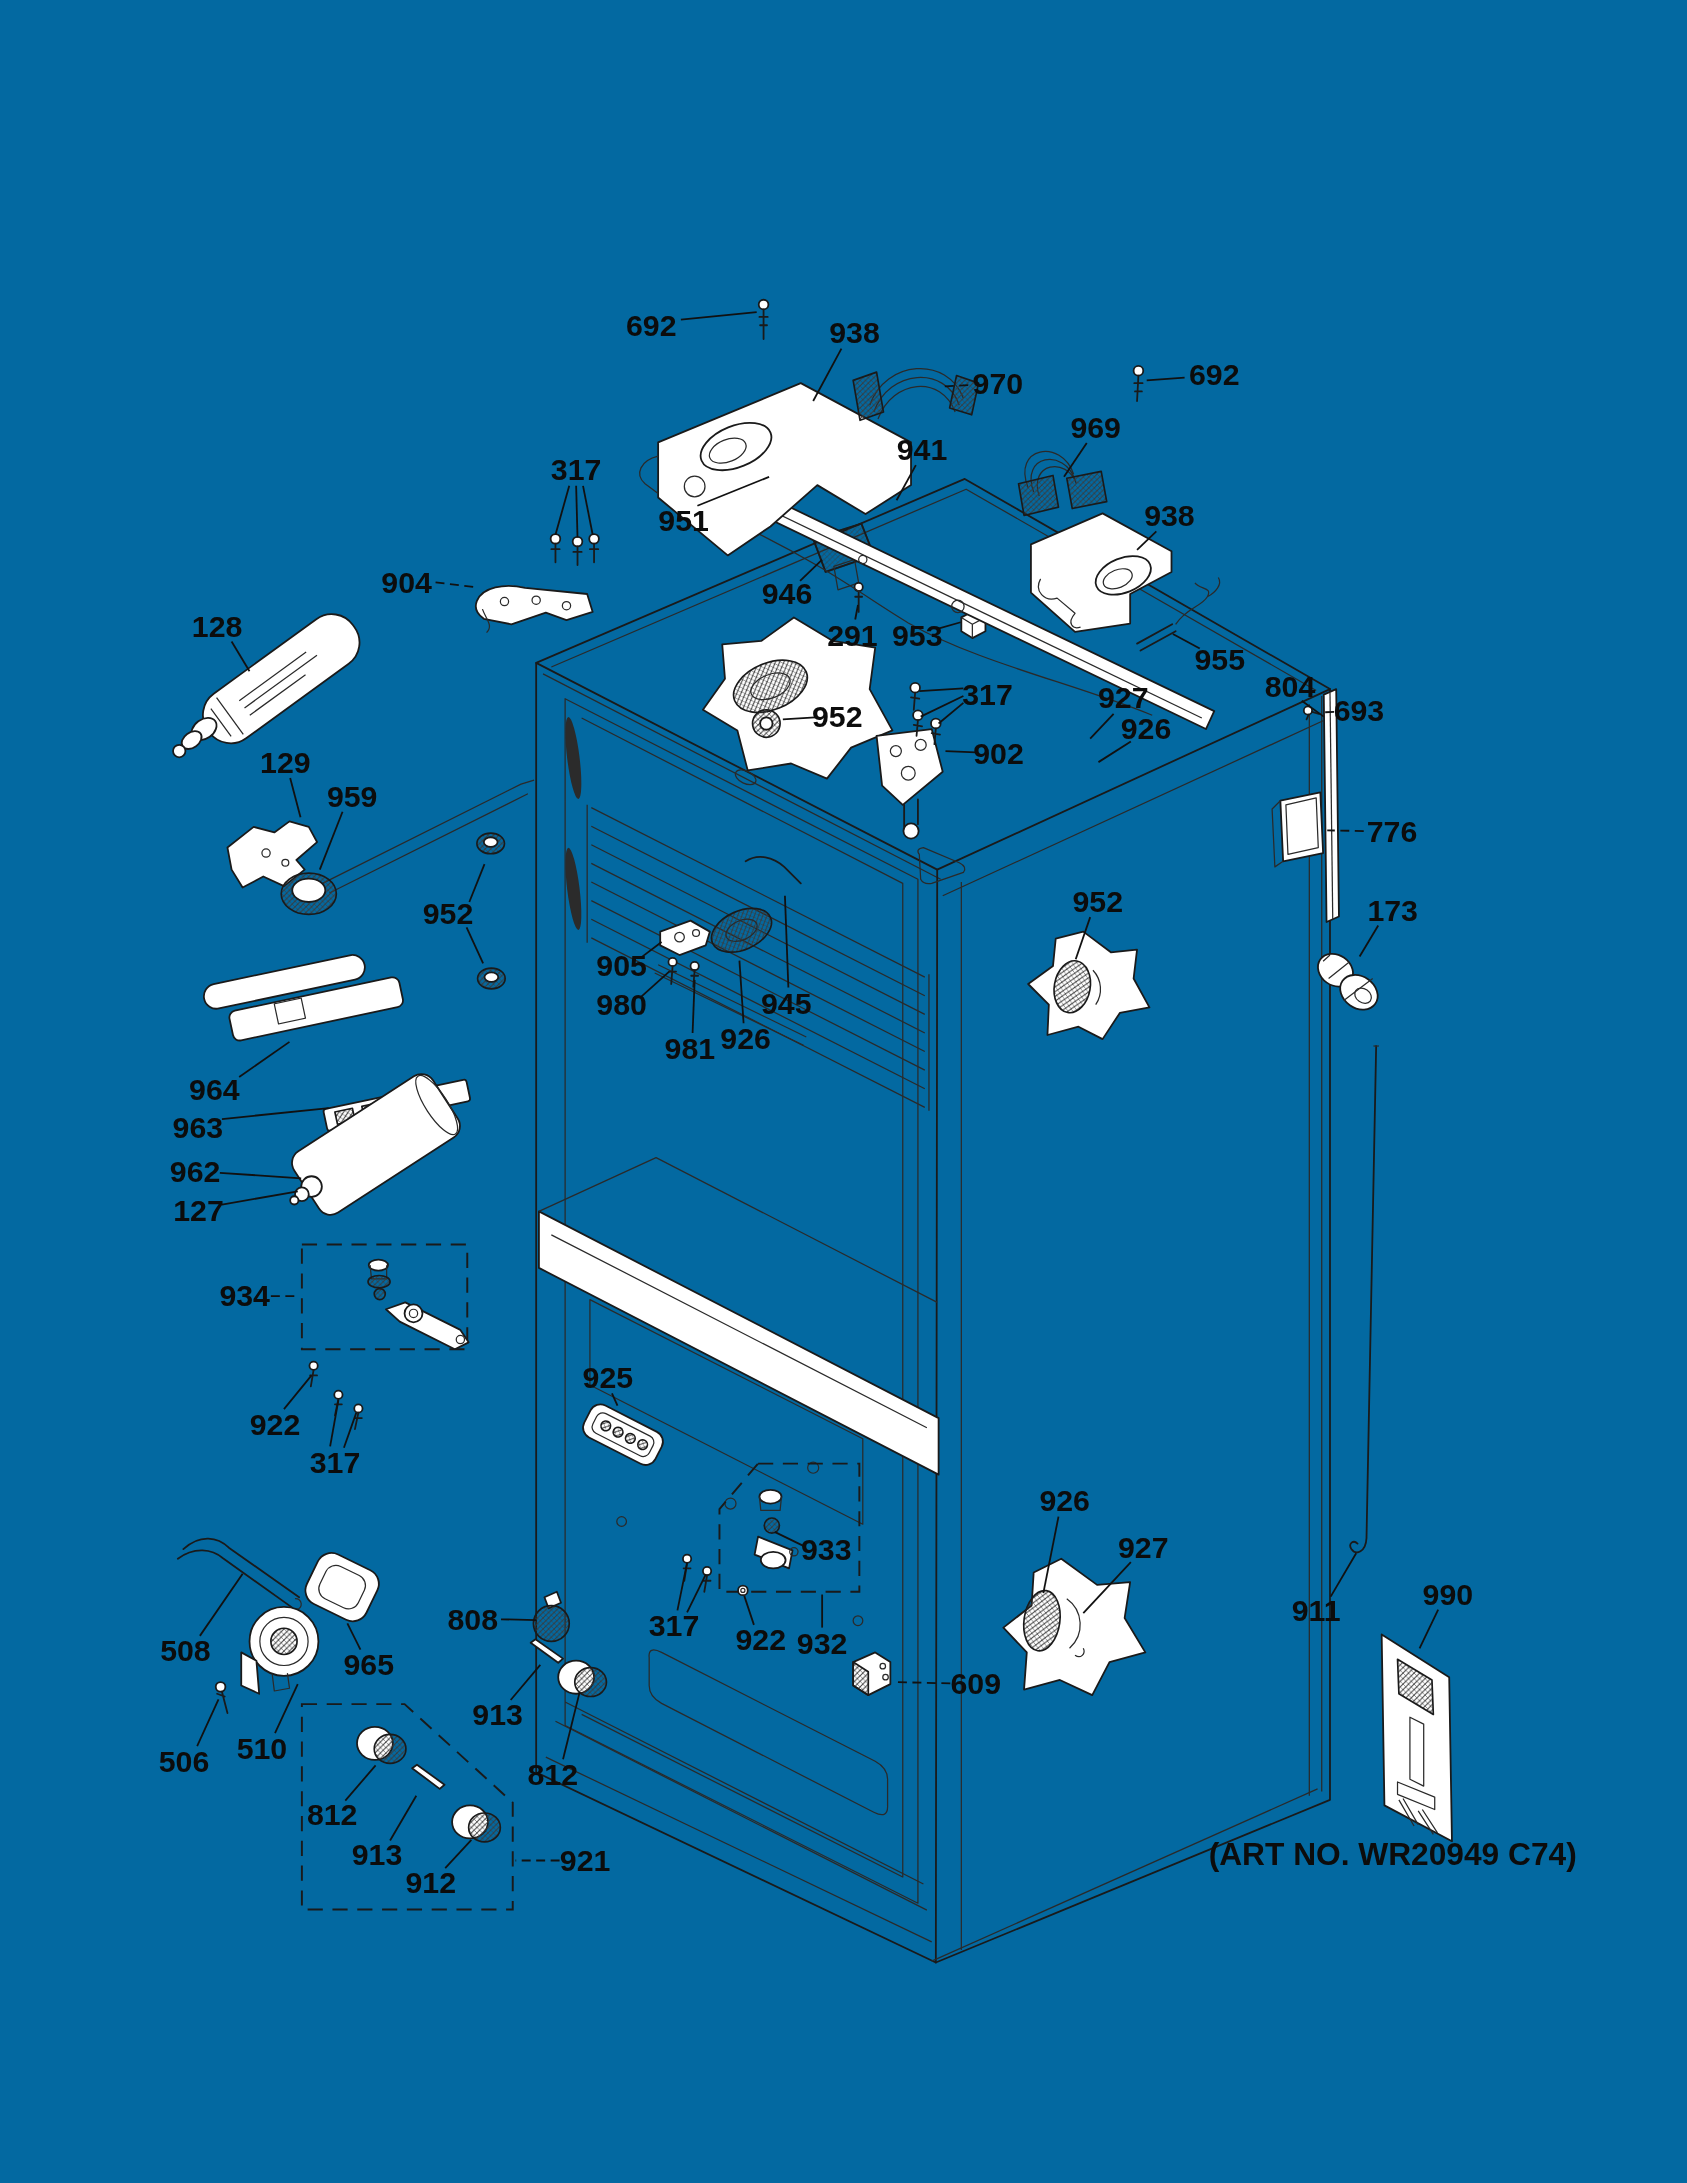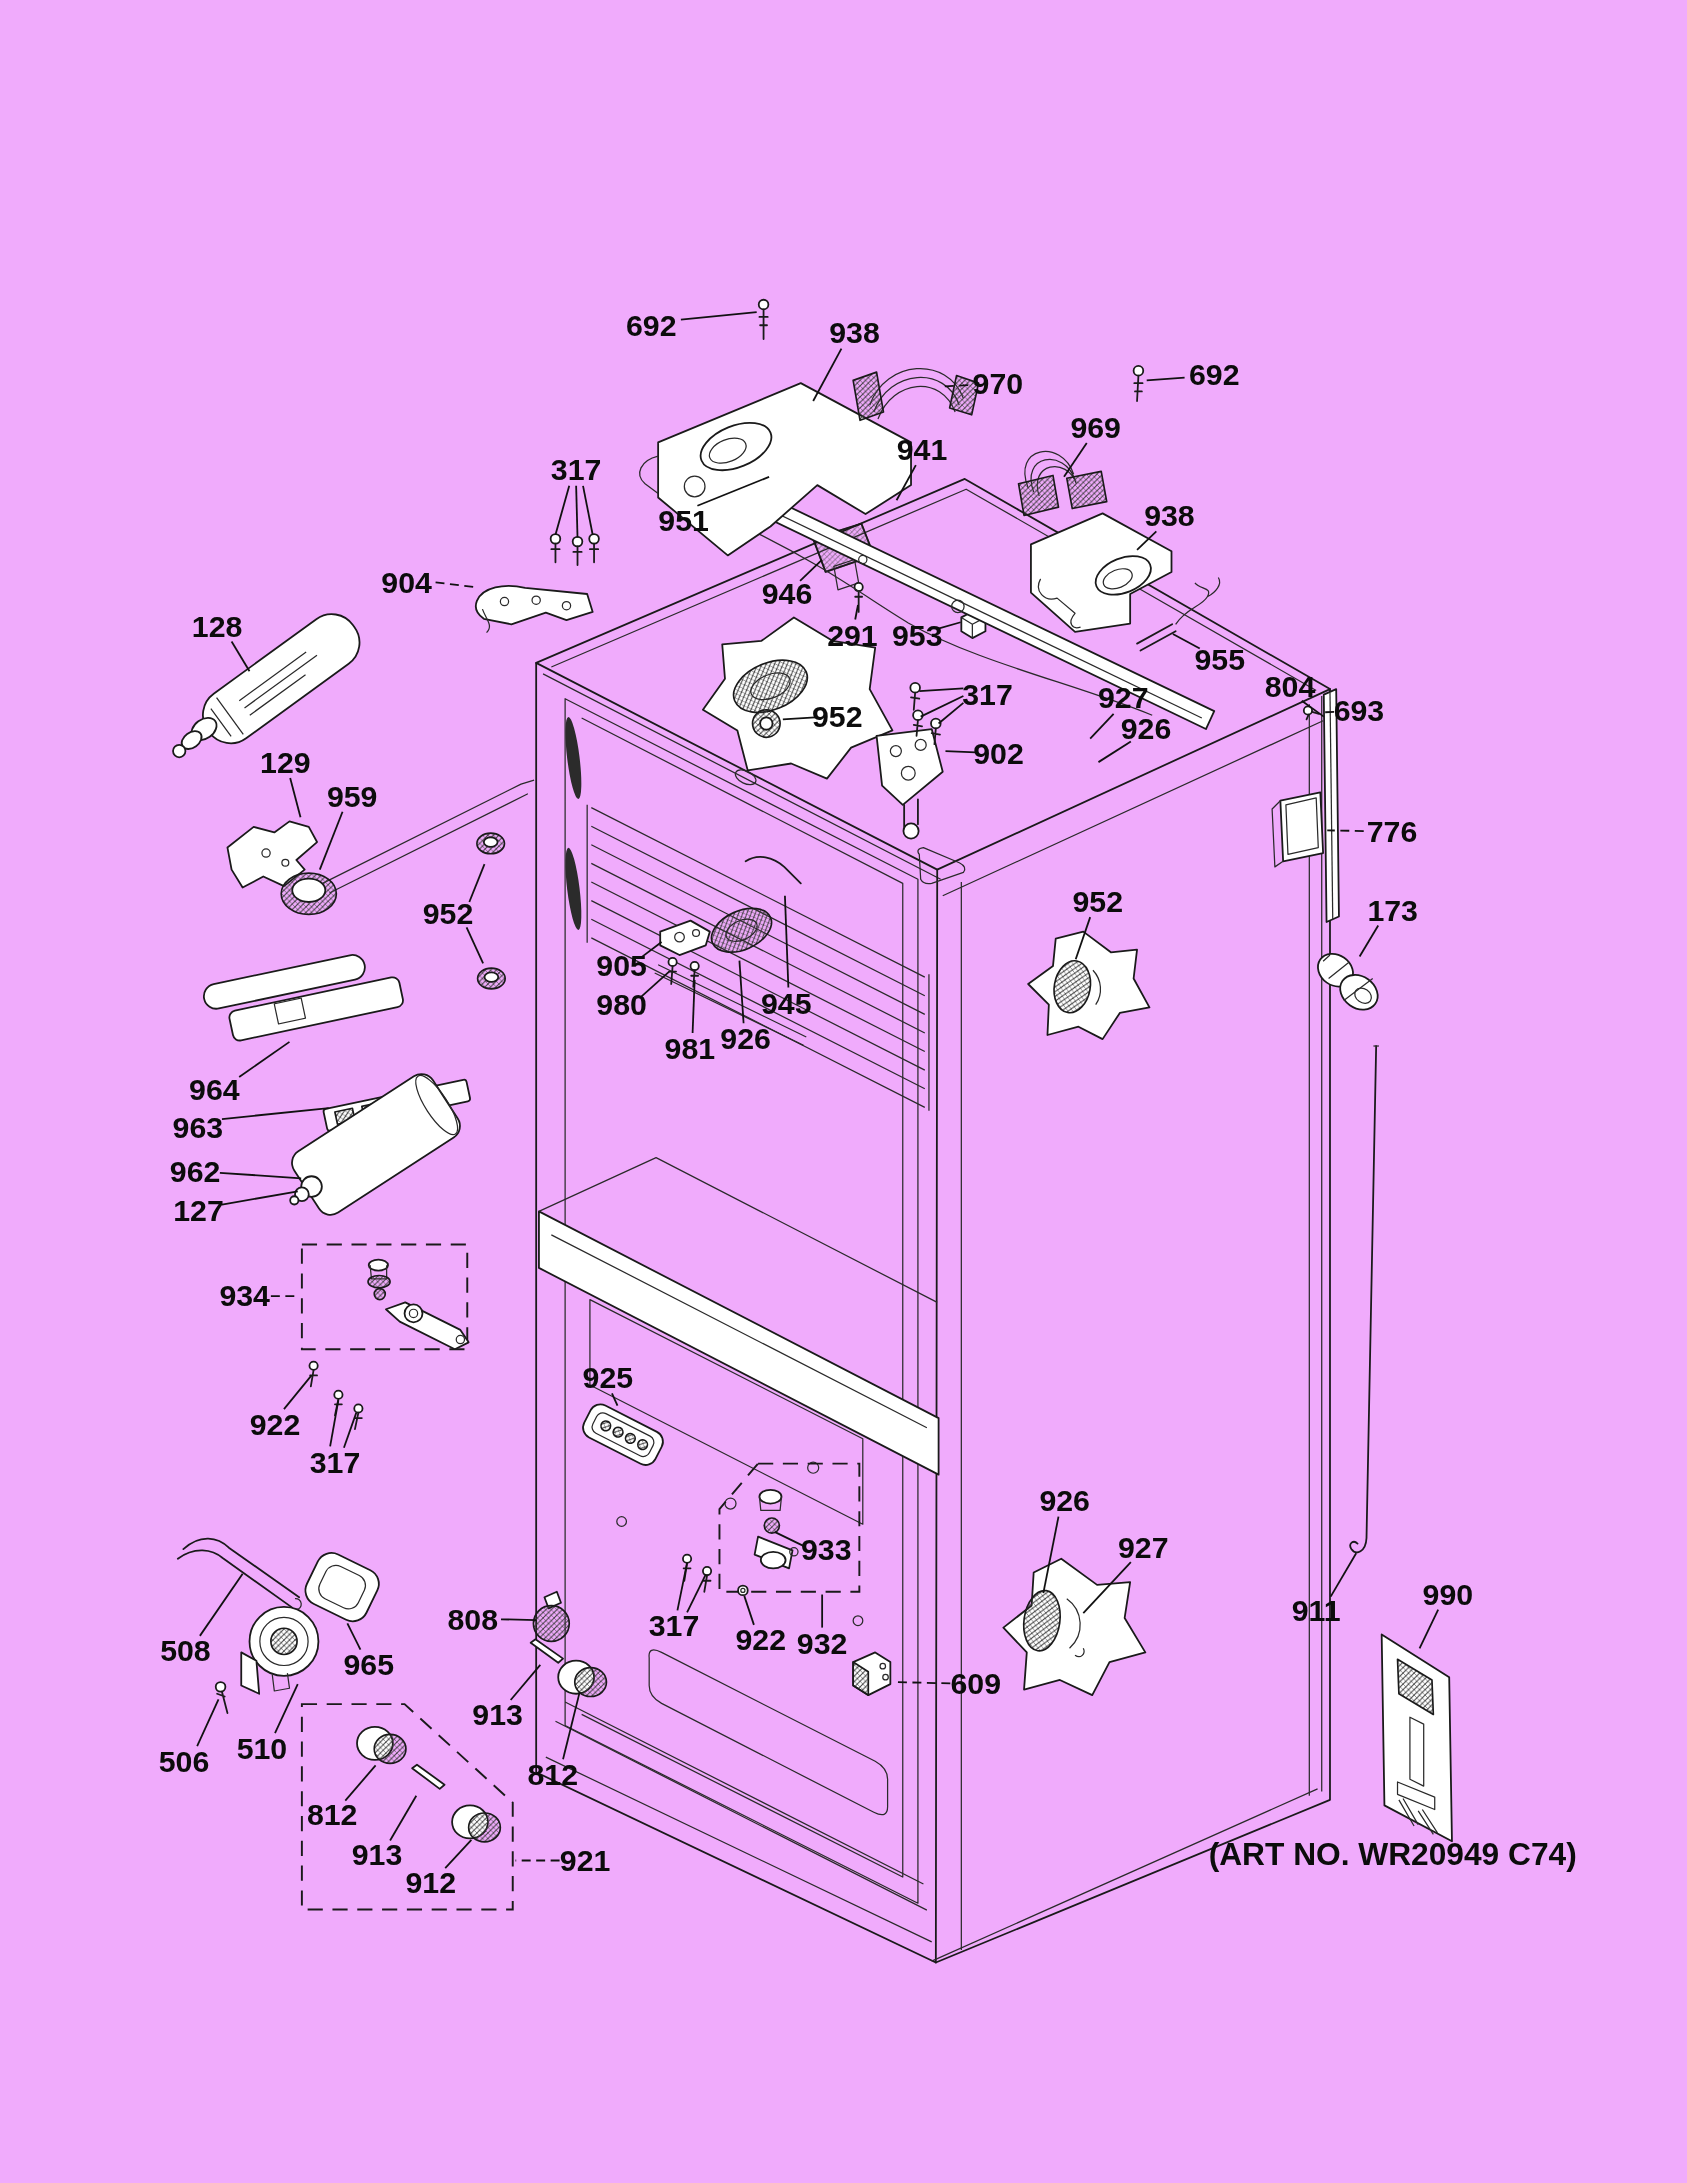--- a/index.html
+++ b/index.html
@@ -1,16 +1,16 @@
 <!DOCTYPE html>
 <html style="font-size:11px"><head>
 <meta charset="utf-8">
 <style>
   html,body{margin:0;padding:0;background:#ffffff;}
-  .page{position:relative;width:1687px;height:2183px;background:#f0abfc;overflow:hidden;
+  .page{position:relative;width:1687px;height:2183px;background:#0369a1;overflow:hidden;
         font-family:"Liberation Sans", sans-serif;}
   svg{position:absolute;left:0;top:0;}
   .ln{fill:none;stroke:#1a1a1a;stroke-width:2.6;stroke-linejoin:round;stroke-linecap:round;}
   .thin{fill:none;stroke:#2a2a2a;stroke-width:1.8;stroke-linejoin:round;}
   .wht{fill:#ffffff;stroke:#1a1a1a;stroke-width:2.6;stroke-linejoin:round;}
   .htc{fill:url(#hz);stroke:#1a1a1a;stroke-width:2.4;stroke-linejoin:round;}
   .dsh{fill:none;stroke:#1a1a1a;stroke-width:2.8;stroke-dasharray:22 14;}
   .leader{stroke:#111111;stroke-width:2.6;}
   .callout{font-family:"Liberation Sans", sans-serif;font-size:44px;font-weight:700;
            fill:#0c0c0c;text-anchor:middle;}

